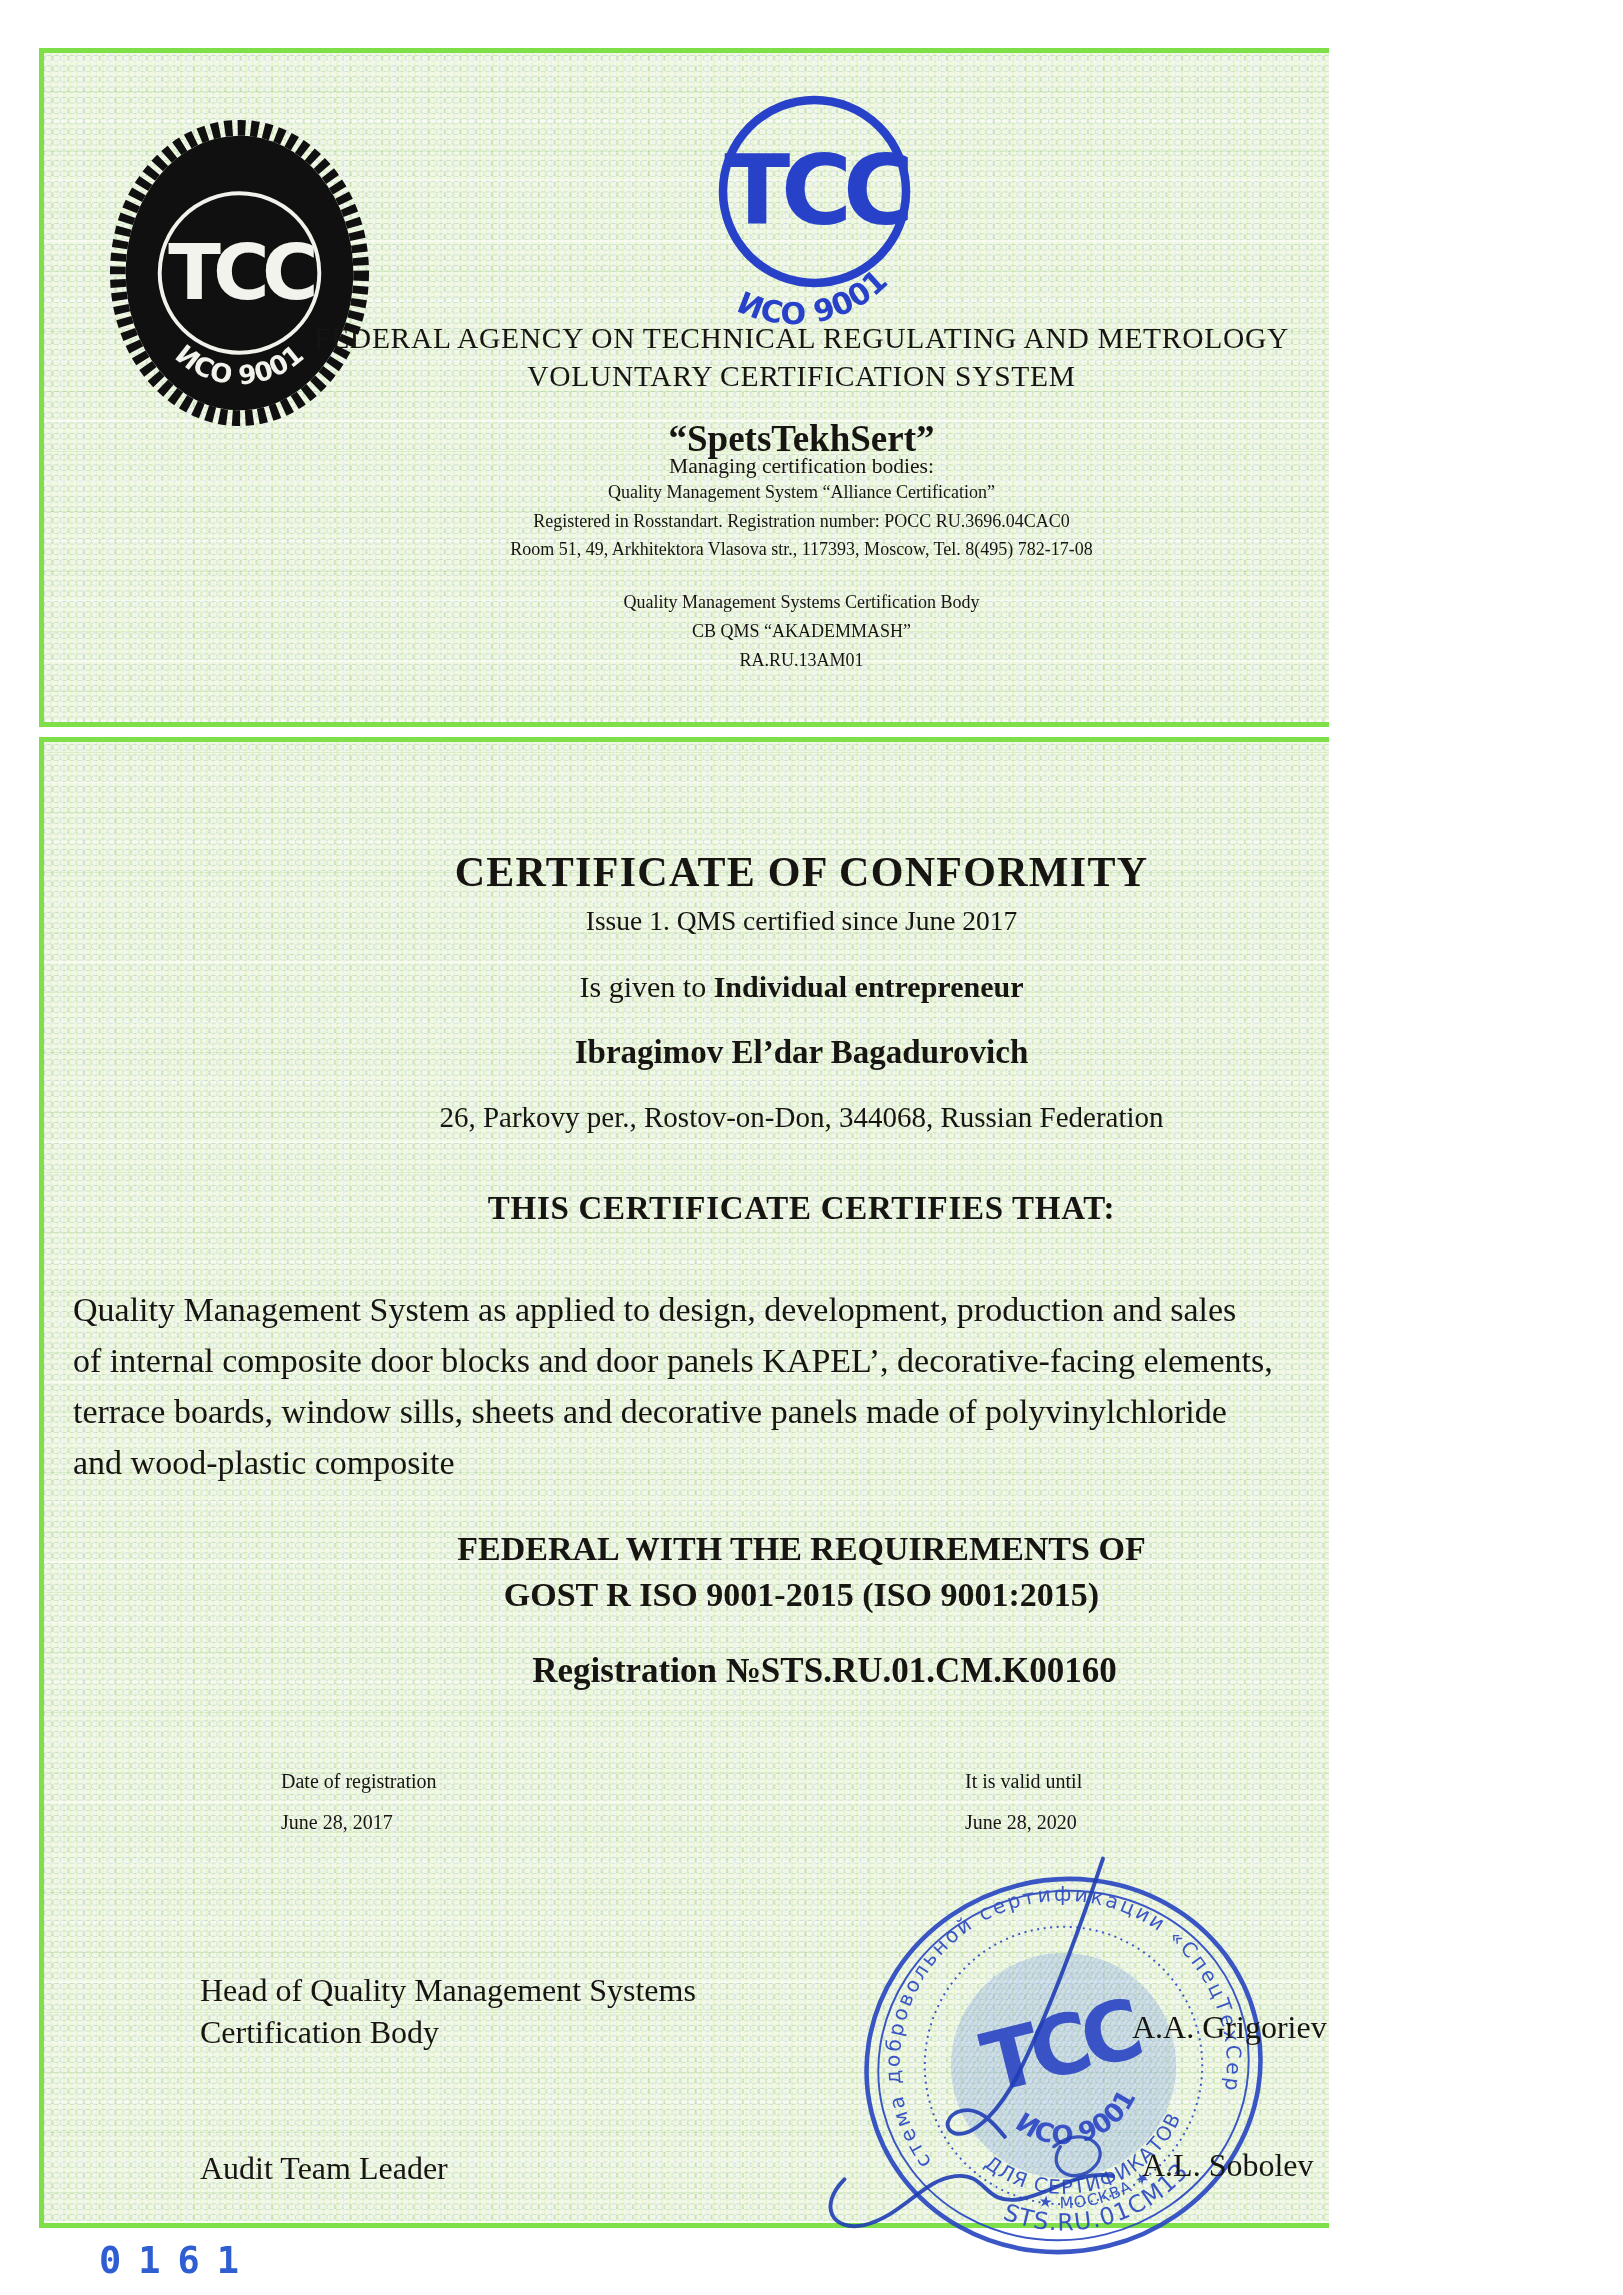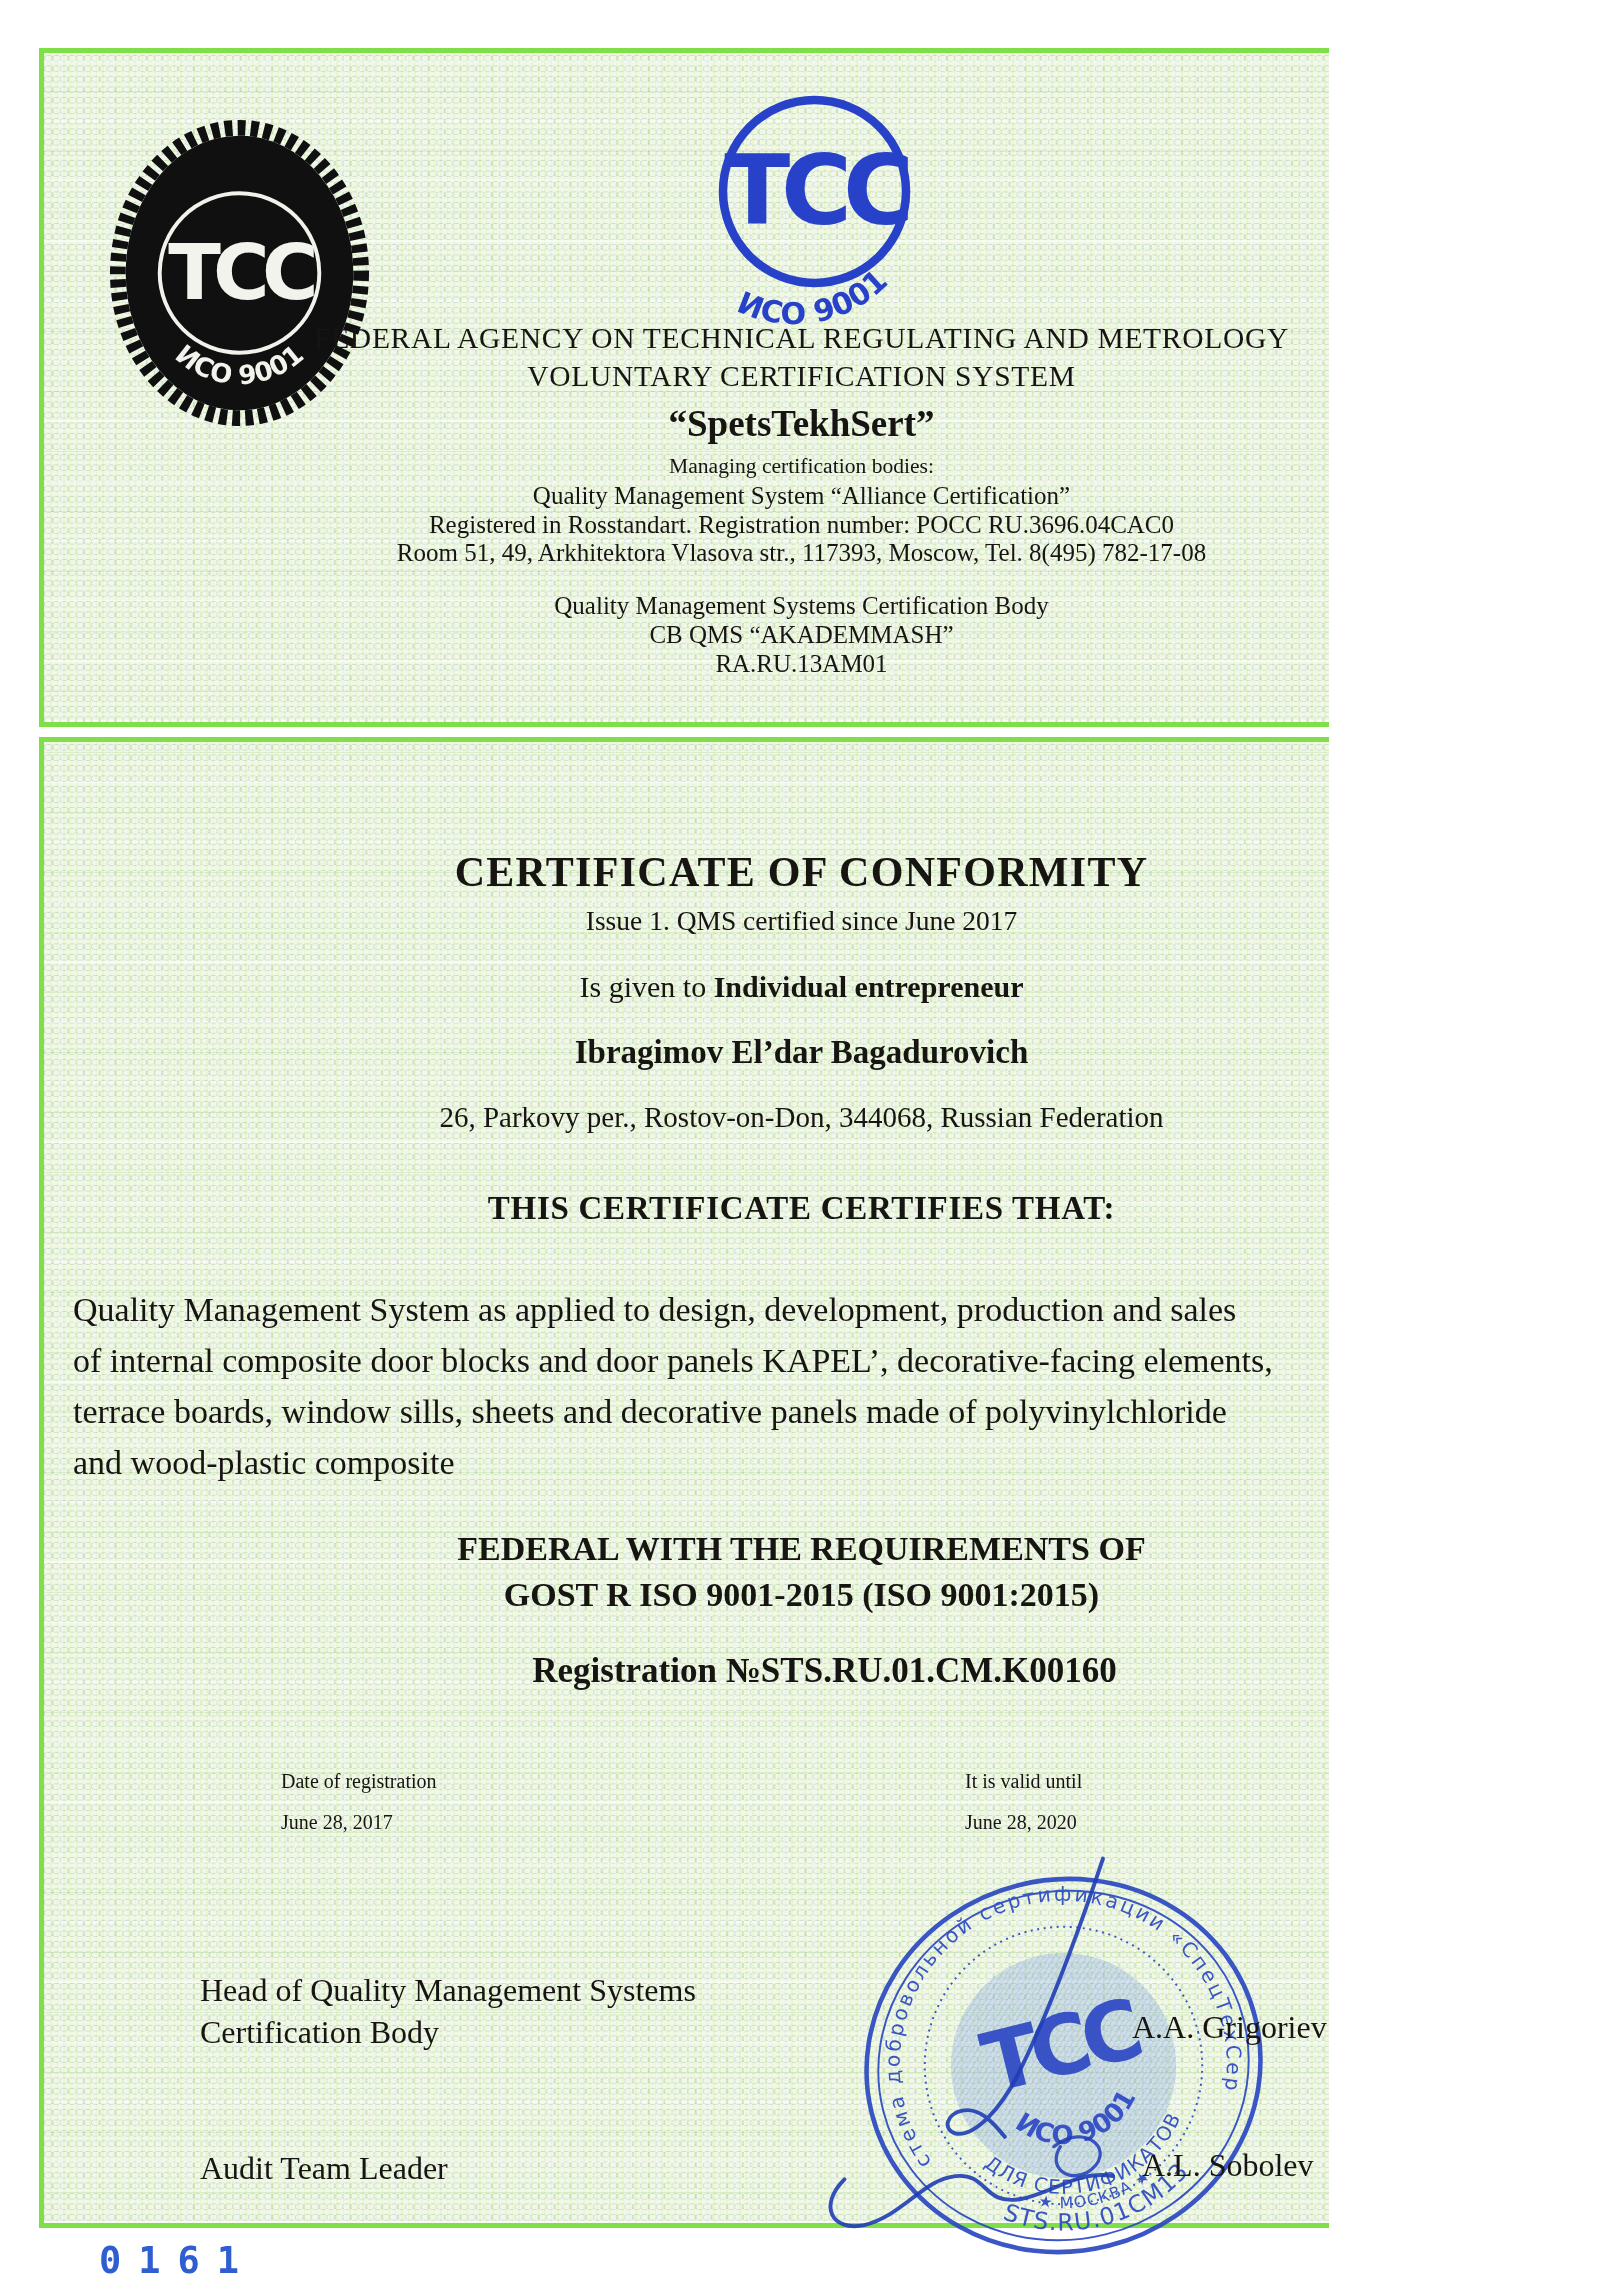--- a/index.html
+++ b/index.html
@@ -17,22 +17,22 @@
       repeating-linear-gradient(0deg, rgba(255,255,255,.55) 0 2px, transparent 2px 30px, rgba(164,214,122,.28) 30px 31px, transparent 31px 60px),
       repeating-linear-gradient(90deg, rgba(214,238,150,.28) 0 1.3px, transparent 1.3px 6.5px);
     background-size:15.7px 10.5px,15.7px 10.5px,auto,auto;
   }
   .panel1{top:48px;height:679px;}
   .panel2{top:737px;height:1491px;}
   .c{position:absolute;left:39px;width:1525px;text-align:center;z-index:2;}
   .nowrap{white-space:nowrap;}
   .abs{position:absolute;z-index:2;}
   .h-line{font-size:29.5px;letter-spacing:0.7px;}
-  .sysname{font-size:37px;font-weight:bold;}
-  .small{font-size:25px;}
+  .sysname{font-size:37px;font-weight:bold;margin-top:15px;}
+  .small{font-size:18px;}
   .title{font-size:42px;font-weight:bold;letter-spacing:1.3px;}
   .issue{font-size:27.5px;}
   .given{font-size:30px;}
   .holder{font-size:33px;font-weight:bold;}
   .haddr{font-size:29px;}
   .certifies{font-size:33px;font-weight:bold;letter-spacing:0.7px;text-align:center;}
   .scope{position:absolute;left:73px;width:1479px;text-align:left;z-index:2;}
   .scope-line{font-size:34px;line-height:51px;white-space:nowrap;}
   .complies{font-size:34px;font-weight:bold;}
   .registration{font-size:35px;font-weight:bold;}

